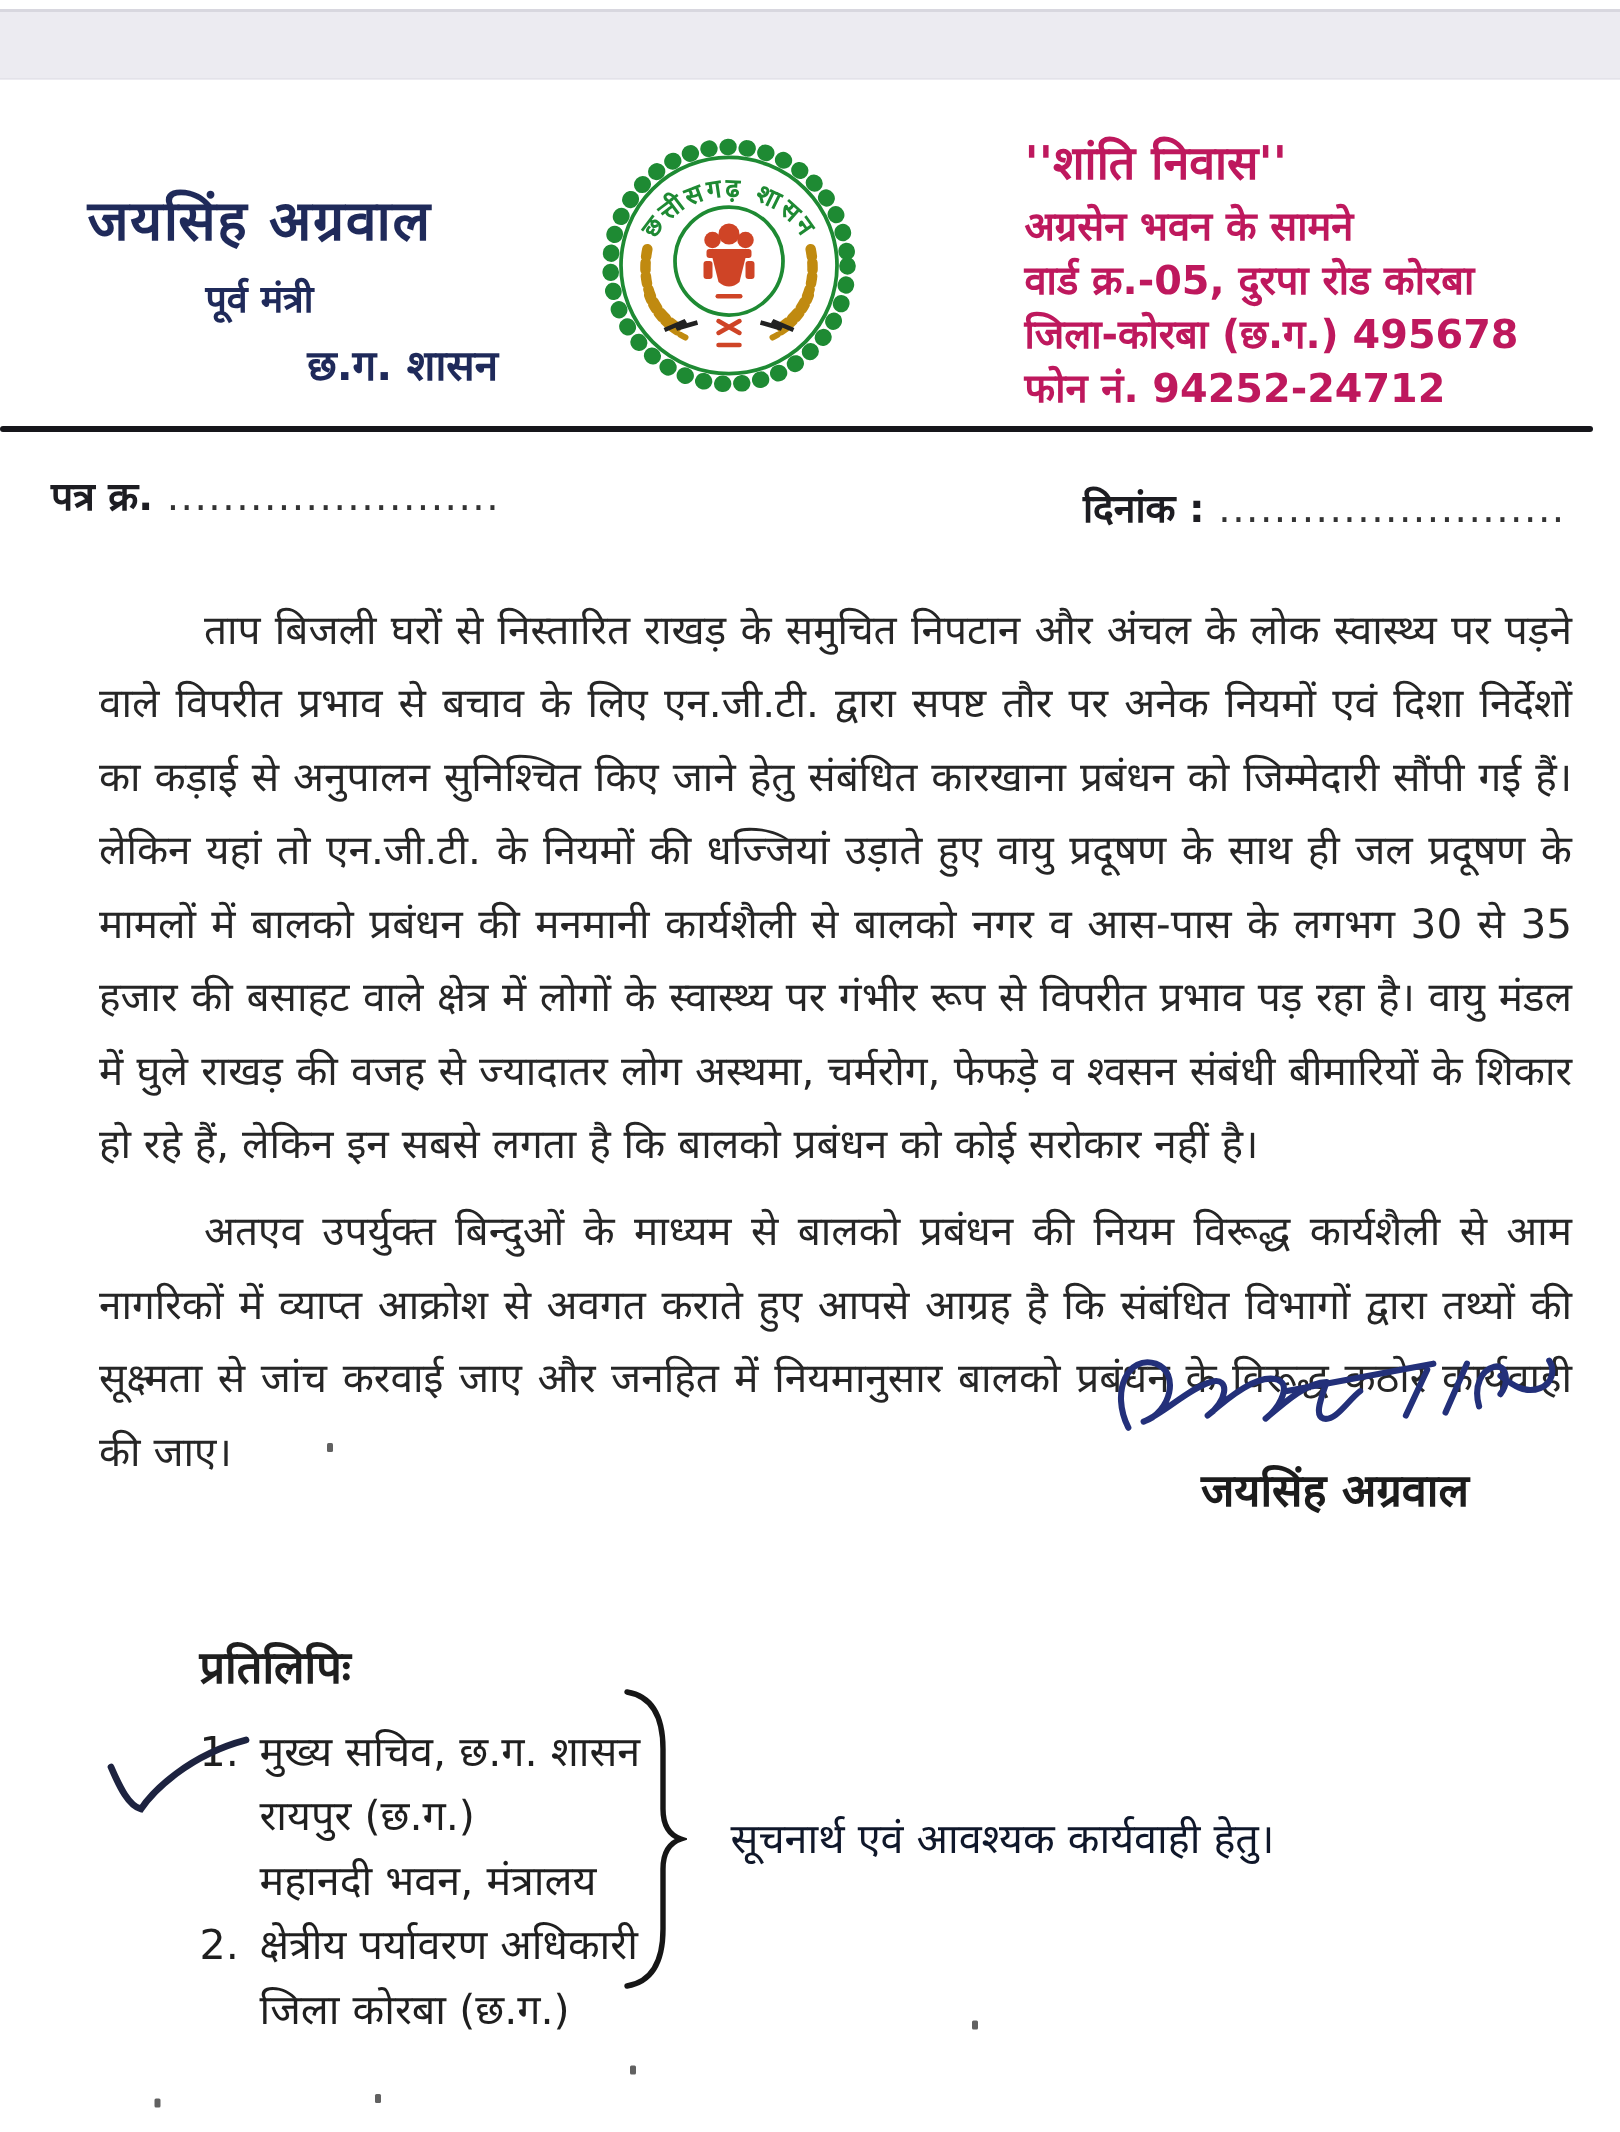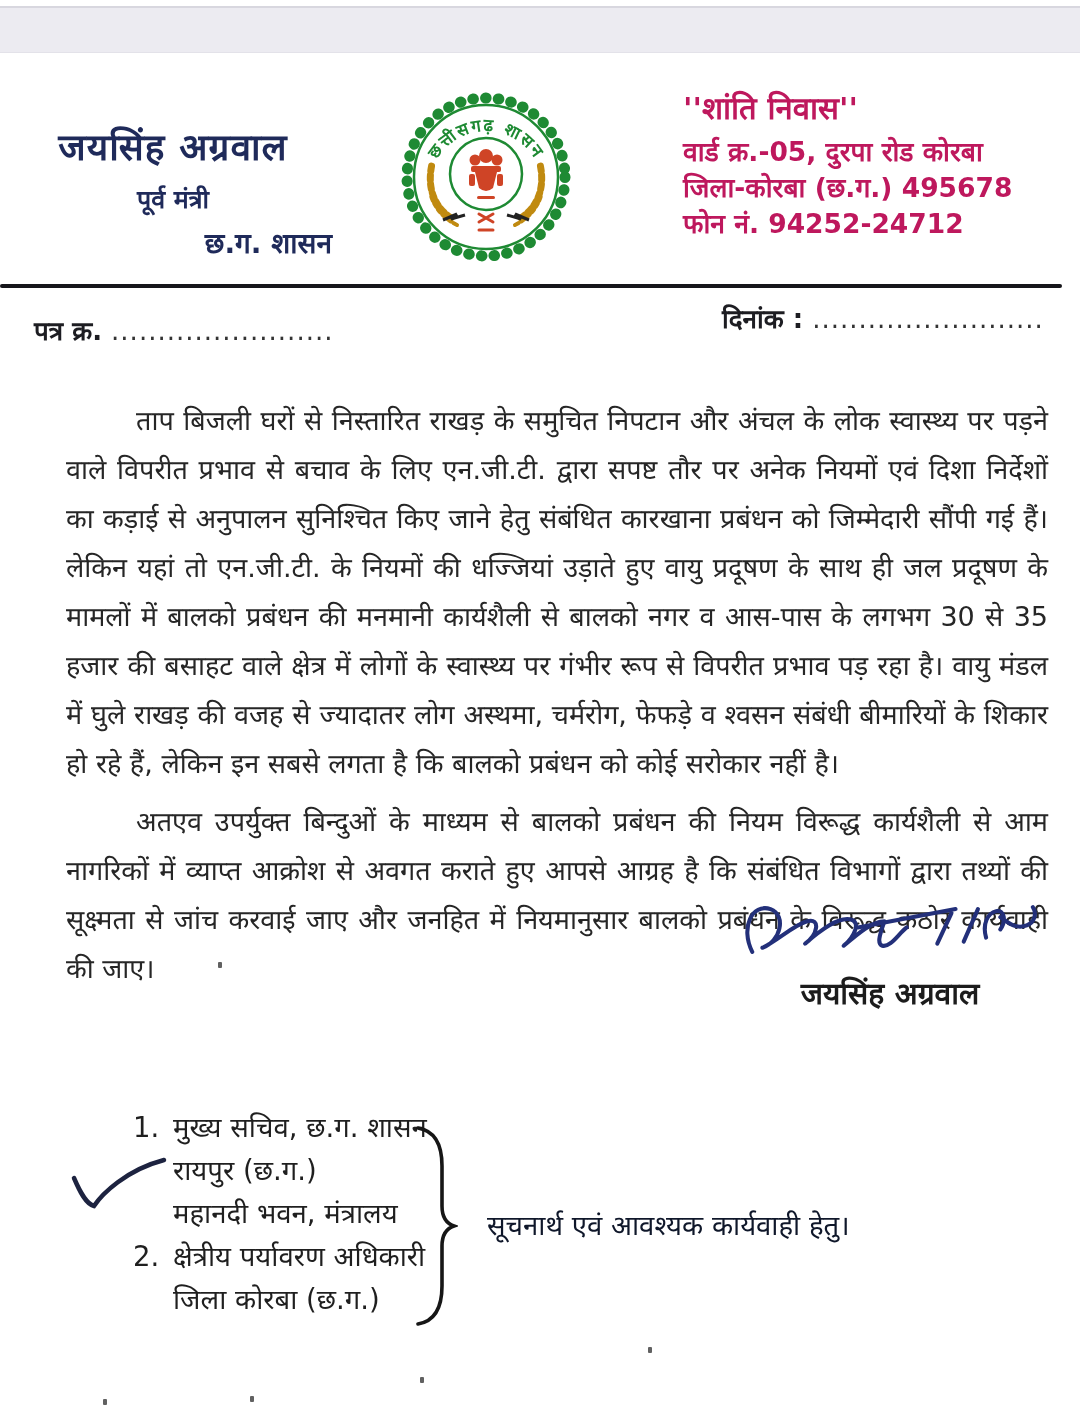--- a/index.html
+++ b/index.html
@@ -12,21 +12,21 @@
   .lh-left .name{font-size:37px;font-weight:bold;letter-spacing:1px;}
   .lh-left .title{font-size:25px;font-weight:bold;margin-top:10px;}
   .lh-left .org{font-size:28px;font-weight:bold;margin-top:8px;text-align:right;}
   .logo{position:absolute;left:399px;top:90px;width:174px;height:174px;}
   .lh-right{position:absolute;left:683px;top:86px;color:#be185d;font-weight:bold;}
   .lh-right .house{font-size:31px;margin-bottom:6px;}
   .lh-right .line{font-size:26.5px;line-height:36px;}
   .divider{position:absolute;left:0;top:284px;width:1062px;height:4px;background:#16161b;border-radius:2px;}
   
   .meta-left{position:absolute;left:34px;top:312px;font-size:26px;font-weight:bold;color:#1d1d22;text-align:center;}
-  .meta-right{position:absolute;left:722px;top:300px;font-size:26px;font-weight:bold;color:#1d1d22;}
+  .meta-right{position:absolute;left:722px;top:320px;font-size:26px;font-weight:bold;color:#1d1d22;}
   .dots{font-weight:normal;letter-spacing:1px;color:#333;}
   
   .body-text{position:absolute;left:66px;top:384px;width:982px;font-size:27px;line-height:49px;
              text-align:justify;color:#262626;margin-top:12px;}
   .body-text p{margin:0;text-indent:70px;}
   .body-text p + p{margin-top:9px;}
   
   .signature{position:absolute;left:730px;top:894px;width:320px;text-align:center;}
   .sig-name{font-size:30px;font-weight:bold;color:#1c1c1c;margin-top:-4px;}
   
@@ -81,20 +81,21 @@
     <rect x="78" y="106" width="18" height="3" rx="1.5" fill="#cf4426"></rect>
 
     <path d="M44 130 L58 124 L52 129 L66 125" fill="none" stroke="#222" stroke-width="3"></path>
     <path d="M130 130 L116 124 L122 129 L108 125" fill="none" stroke="#222" stroke-width="3"></path>
     <path d="M80 124 L94 132 M94 124 L80 132" stroke="#cf4426" stroke-width="3" stroke-linecap="round"></path>
     <path d="M80 140 L94 140" stroke="#cf4426" stroke-width="3" stroke-linecap="round"></path>
   </svg>
 
   <div class="lh-right">
     <div class="house">''शांति निवास''</div>
+    <div class="line">अग्रसेन भवन के सामने</div>
     <div class="line">वार्ड क्र.-05, दुरपा रोड कोरबा</div>
     <div class="line">जिला-कोरबा (छ.ग.) 495678</div>
     <div class="line">फोन नं. 94252-24712</div>
   </div>
 
   <div class="divider"></div>
 
   <div class="meta-left">
     <span>पत्र क्र.</span>
     <span class="dots">........................</span>
@@ -116,20 +117,21 @@
         <path d="M118 32 L214 14"></path>
         <path d="M196 48 L210 18"></path>
         <path d="M222 46 L236 14"></path>
         <path d="M244 42 C240 28 246 18 254 16 C262 14 264 26 258 34 M258 22 C266 28 274 34 284 30 C292 27 294 18 290 12"></path>
       </g>
     </svg>
     <div class="sig-name">जयसिंह अग्रवाल</div>
   </div>
 
   <div class="cc">
+    <div class="cc-heading">प्रतिलिपिः</div>
     <div class="cc-list">
       <div class="cc-item">
         <div class="cc-no">1.</div>
         <div class="cc-lines">
           <div>मुख्य सचिव, छ.ग. शासन</div>
           <div>रायपुर (छ.ग.)</div>
           <div>महानदी भवन, मंत्रालय</div>
         </div>
       </div>
       <div class="cc-item">

